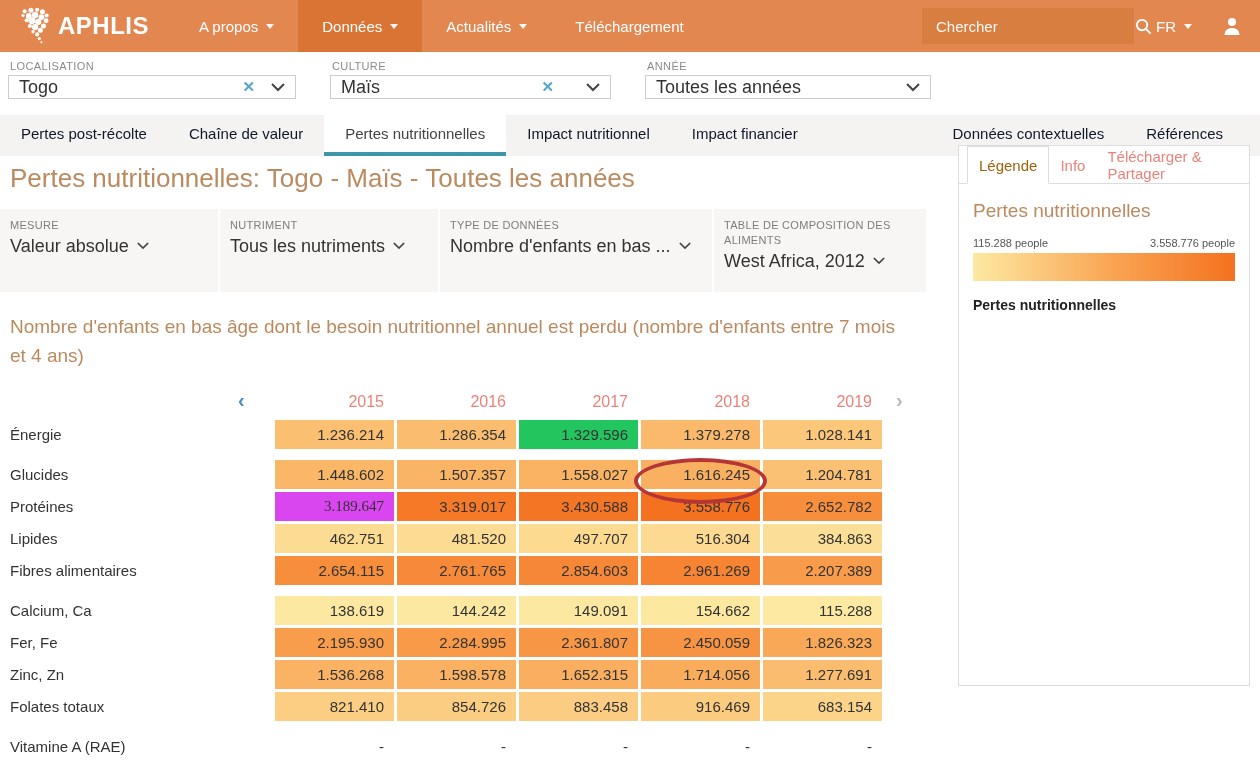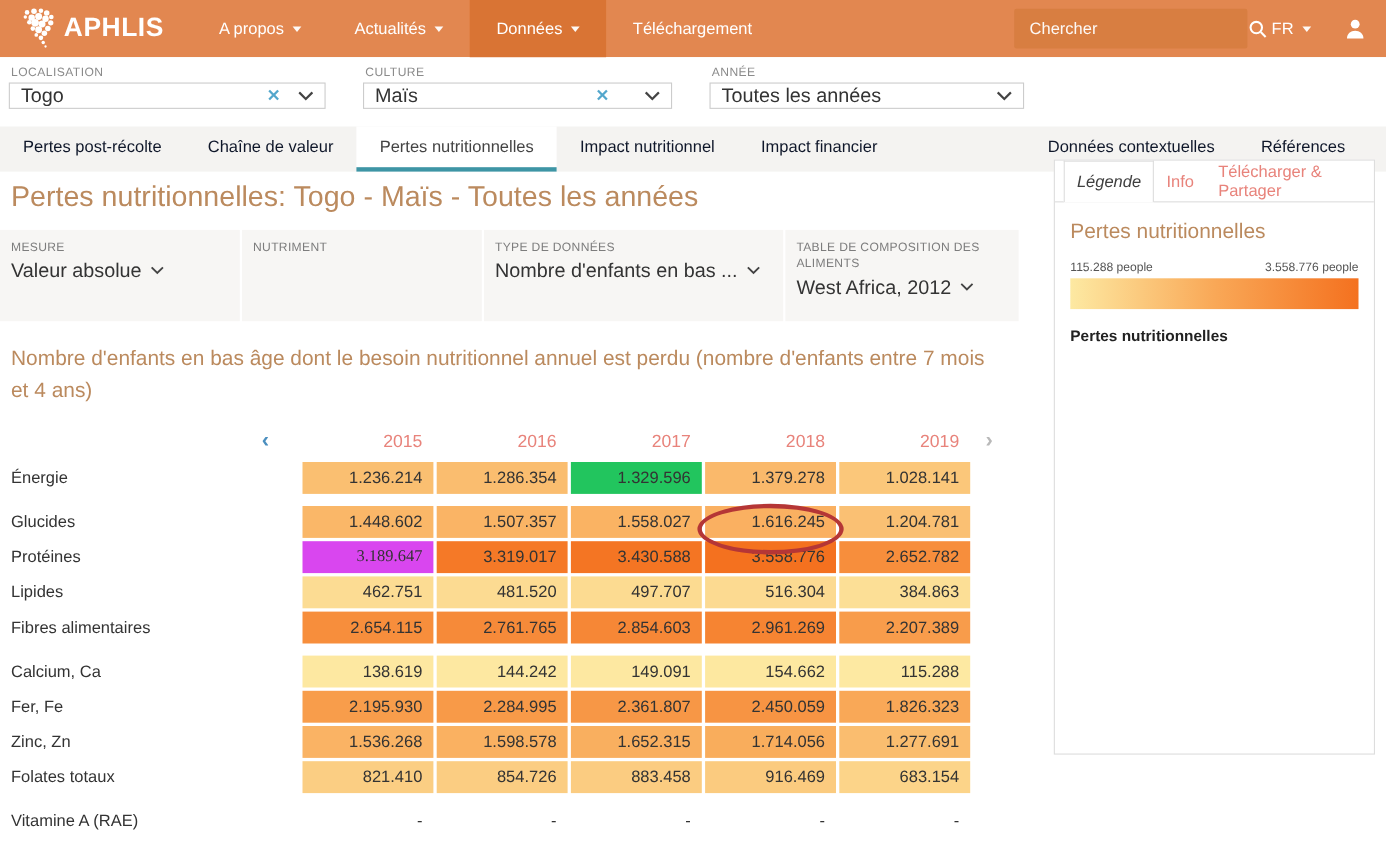--- a/index.html
+++ b/index.html
@@ -72,21 +72,21 @@
   .highlight-ellipse { position:absolute; left:624px; top:70px; width:133px; height:46px;
     border:4px solid #b53636; border-radius:50%; pointer-events:none; }
 
   
   .side-panel { position:absolute; left:958px; top:145px; width:292px; height:541px;
     background:#fff; border:1px solid #ddd; }
   .panel-tabs { display:flex; align-items:stretch; height:38px; border-bottom:1px solid #ddd;
     padding-left:8px; }
   .panel-tab { display:flex; align-items:center; padding:0 11px; font-size:15px; color:#e8837b;
     cursor:pointer; margin-bottom:-1px; }
-  .panel-tab.active { background:#fff; color:#404040; border:1px solid #ddd; border-bottom:1px solid #fff;font-style:italic; }
+  .panel-tab.active { background:#fff; color:#a16207; border:1px solid #ddd; border-bottom:1px solid #fff; }
   .panel-body { padding:16px 14px; }
   .panel-heading { font-size:19px; color:#bb8a5e; font-weight:400; }
   .scale-labels { display:flex; justify-content:space-between; margin-top:15px;
     font-size:11px; color:#555; }
   .gradient-bar { height:28px; margin-top:4px;
     background:linear-gradient(90deg,#FDE9A2 0%,#F9A857 50%,#F4711F 100%); }
   .series-label { margin-top:16px; font-size:14px; font-weight:bold; color:#222; }
 
   svg { display:block; }
 </style>
@@ -119,22 +119,22 @@
             <circle cx="18" cy="25.5" r="1.6"></circle>
           <circle cx="22" cy="28" r="2"></circle>
             <circle cx="24" cy="32" r="1.5"></circle>
             <circle cx="26" cy="35.5" r="1"></circle>
         </svg>
       </span>
       <span class="brand-text">APHLIS</span>
     </div>
     <div id="nav-items" style="display:flex;align-items:stretch;">
         <div class="nav-item">A propos<span class="caret"></span></div>
+        <div class="nav-item active">Données<span class="caret"></span></div>
         <div class="nav-item">Actualités<span class="caret"></span></div>
-        <div class="nav-item active">Données<span class="caret"></span></div>
         <div class="nav-item">Téléchargement</div>
       </div>
     <div class="nav-right">
       <div class="search-box">
         <input type="text" placeholder="Chercher" style="">
         <span>
           <svg width="17" height="17" viewBox="0 0 18 18" fill="none" stroke="#fff" stroke-width="2">
             <circle cx="7.5" cy="7.5" r="5.5"></circle>
               <line x1="11.8" y1="11.8" x2="16.5" y2="16.5"></line>
           </svg>
@@ -212,20 +212,25 @@
         <div class="df-group df-0">
           <div class="df-label">MESURE</div>
           <div class="df-value">Valeur absolue<span class="df-chev">
               <svg width="12" height="8" viewBox="0 0 14 9" fill="none" stroke="#444" stroke-width="2">
                 <path d="M1 1l6 6 6-6"></path>
               </svg>
             </span></div>
         </div>
         <div class="df-group df-1">
           <div class="df-label">NUTRIMENT</div>
+          <div class="df-value">Tous les nutriments<span class="df-chev">
+              <svg width="12" height="8" viewBox="0 0 14 9" fill="none" stroke="#444" stroke-width="2">
+                <path d="M1 1l6 6 6-6"></path>
+              </svg>
+            </span></div>
         </div>
         <div class="df-group df-2">
           <div class="df-label">TYPE DE DONNÉES</div>
           <div class="df-value">Nombre d'enfants en bas ...<span class="df-chev">
               <svg width="12" height="8" viewBox="0 0 14 9" fill="none" stroke="#444" stroke-width="2">
                 <path d="M1 1l6 6 6-6"></path>
               </svg>
             </span></div>
         </div>
         <div class="df-group df-3">

